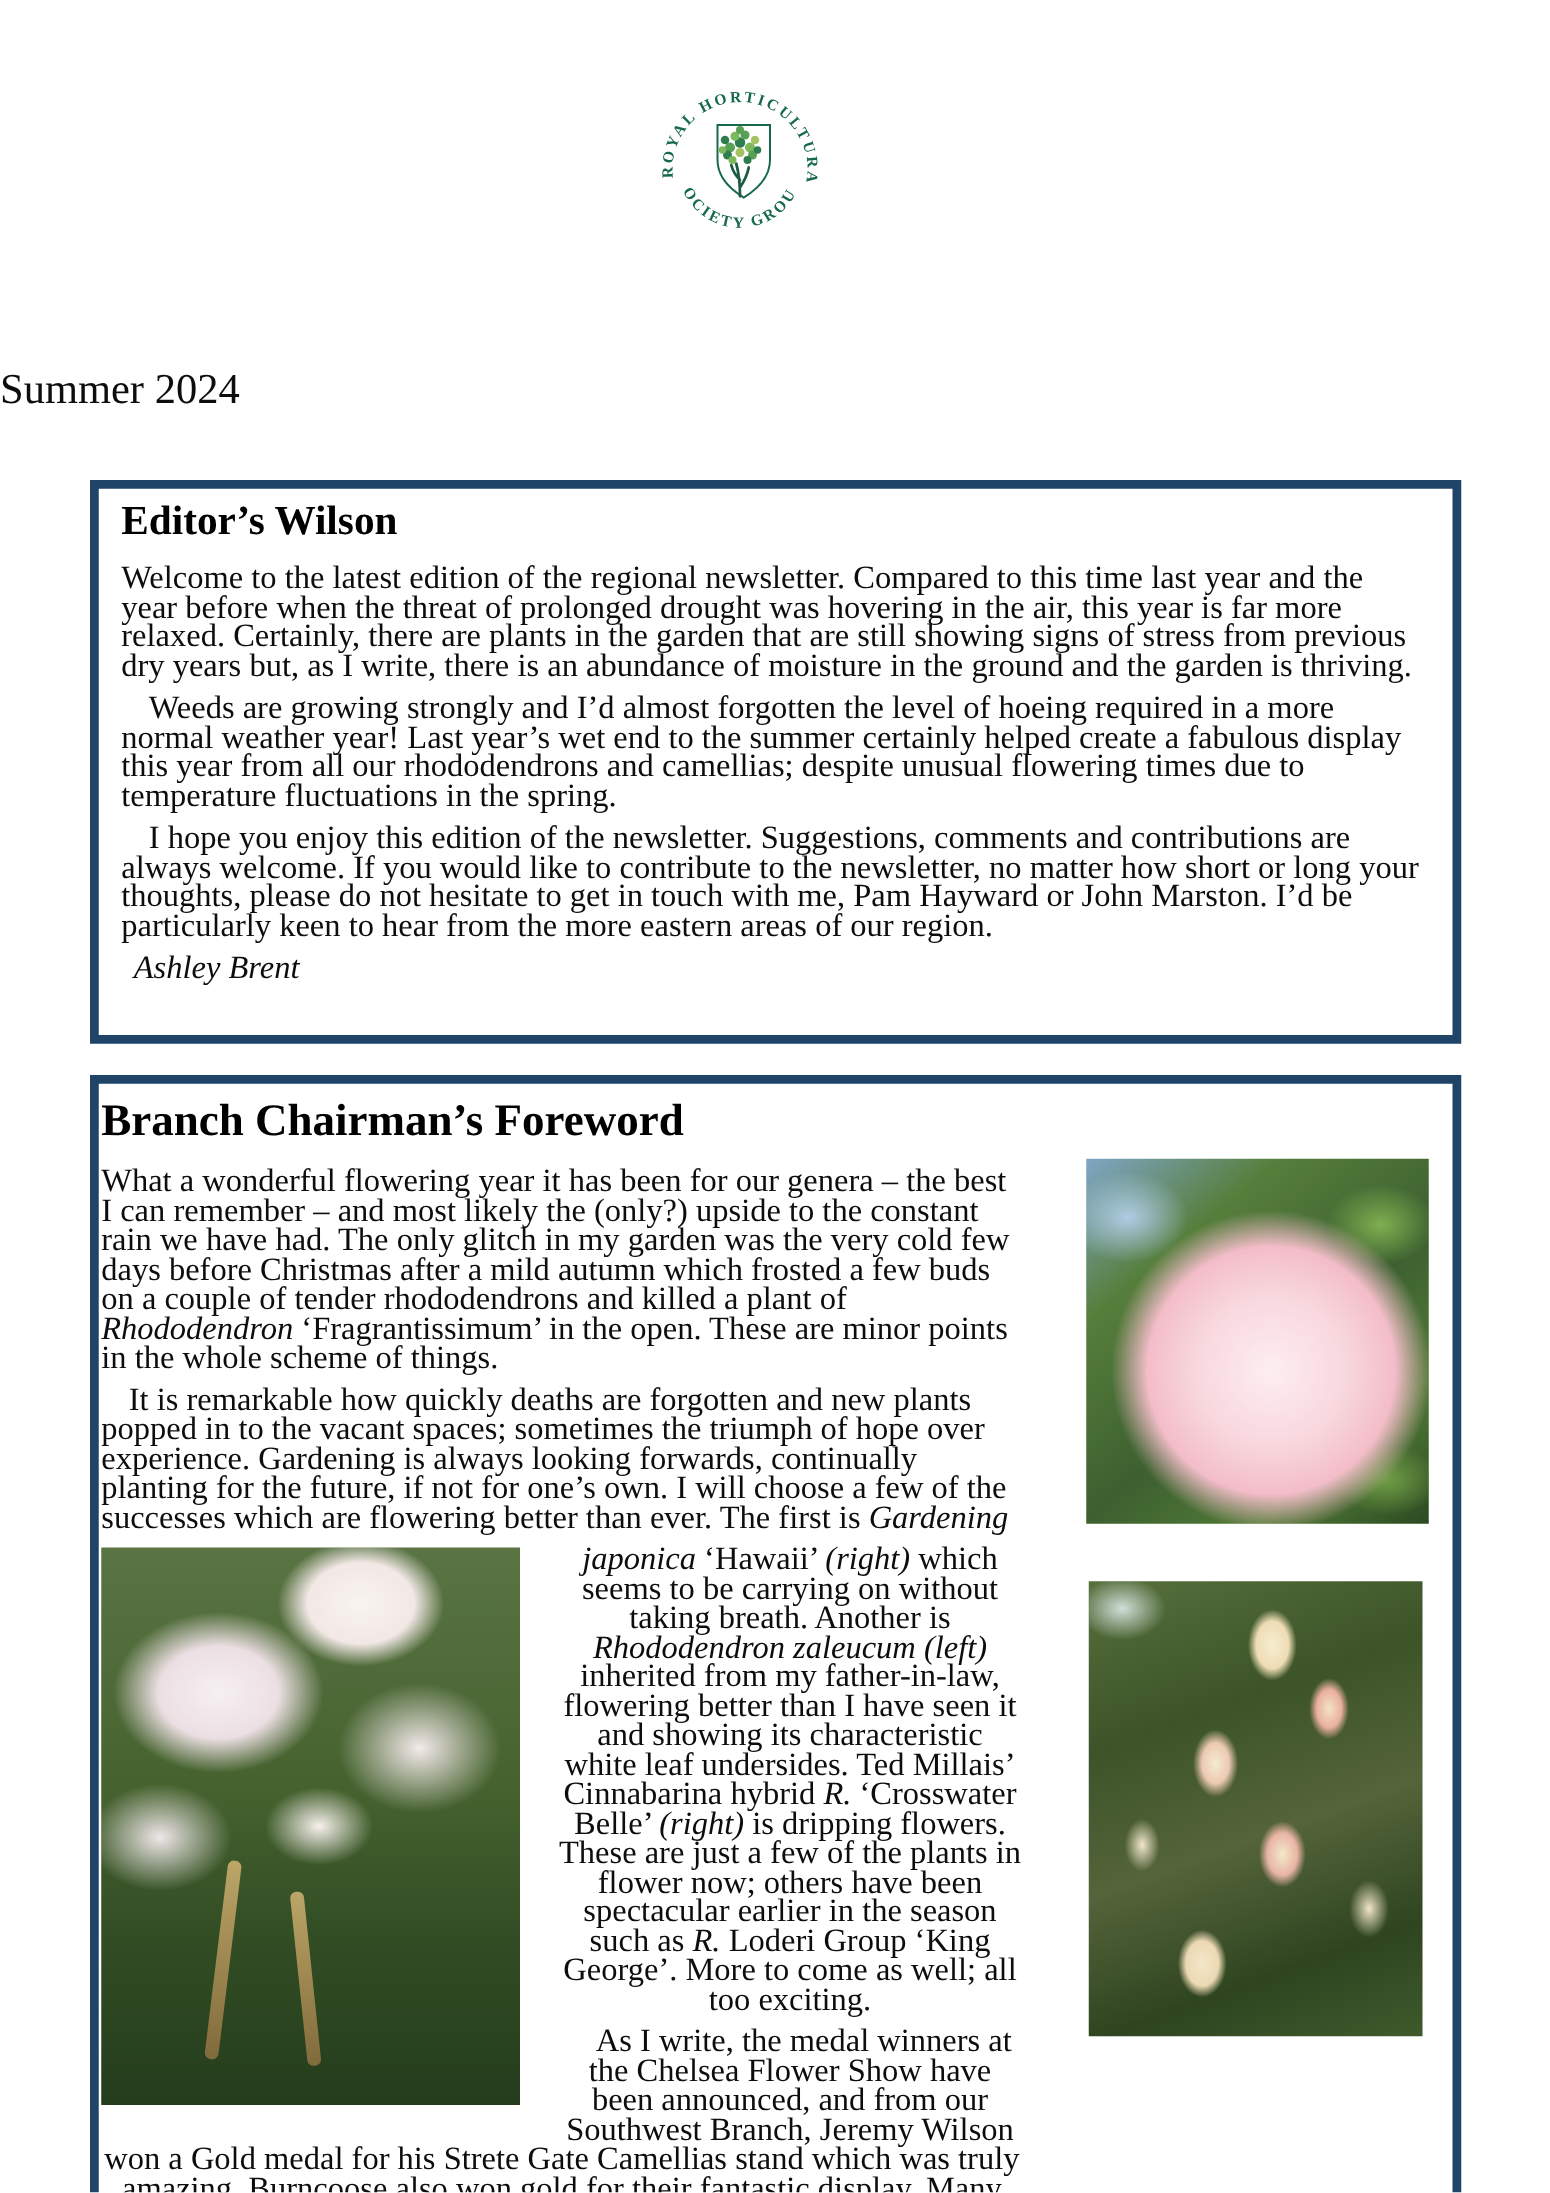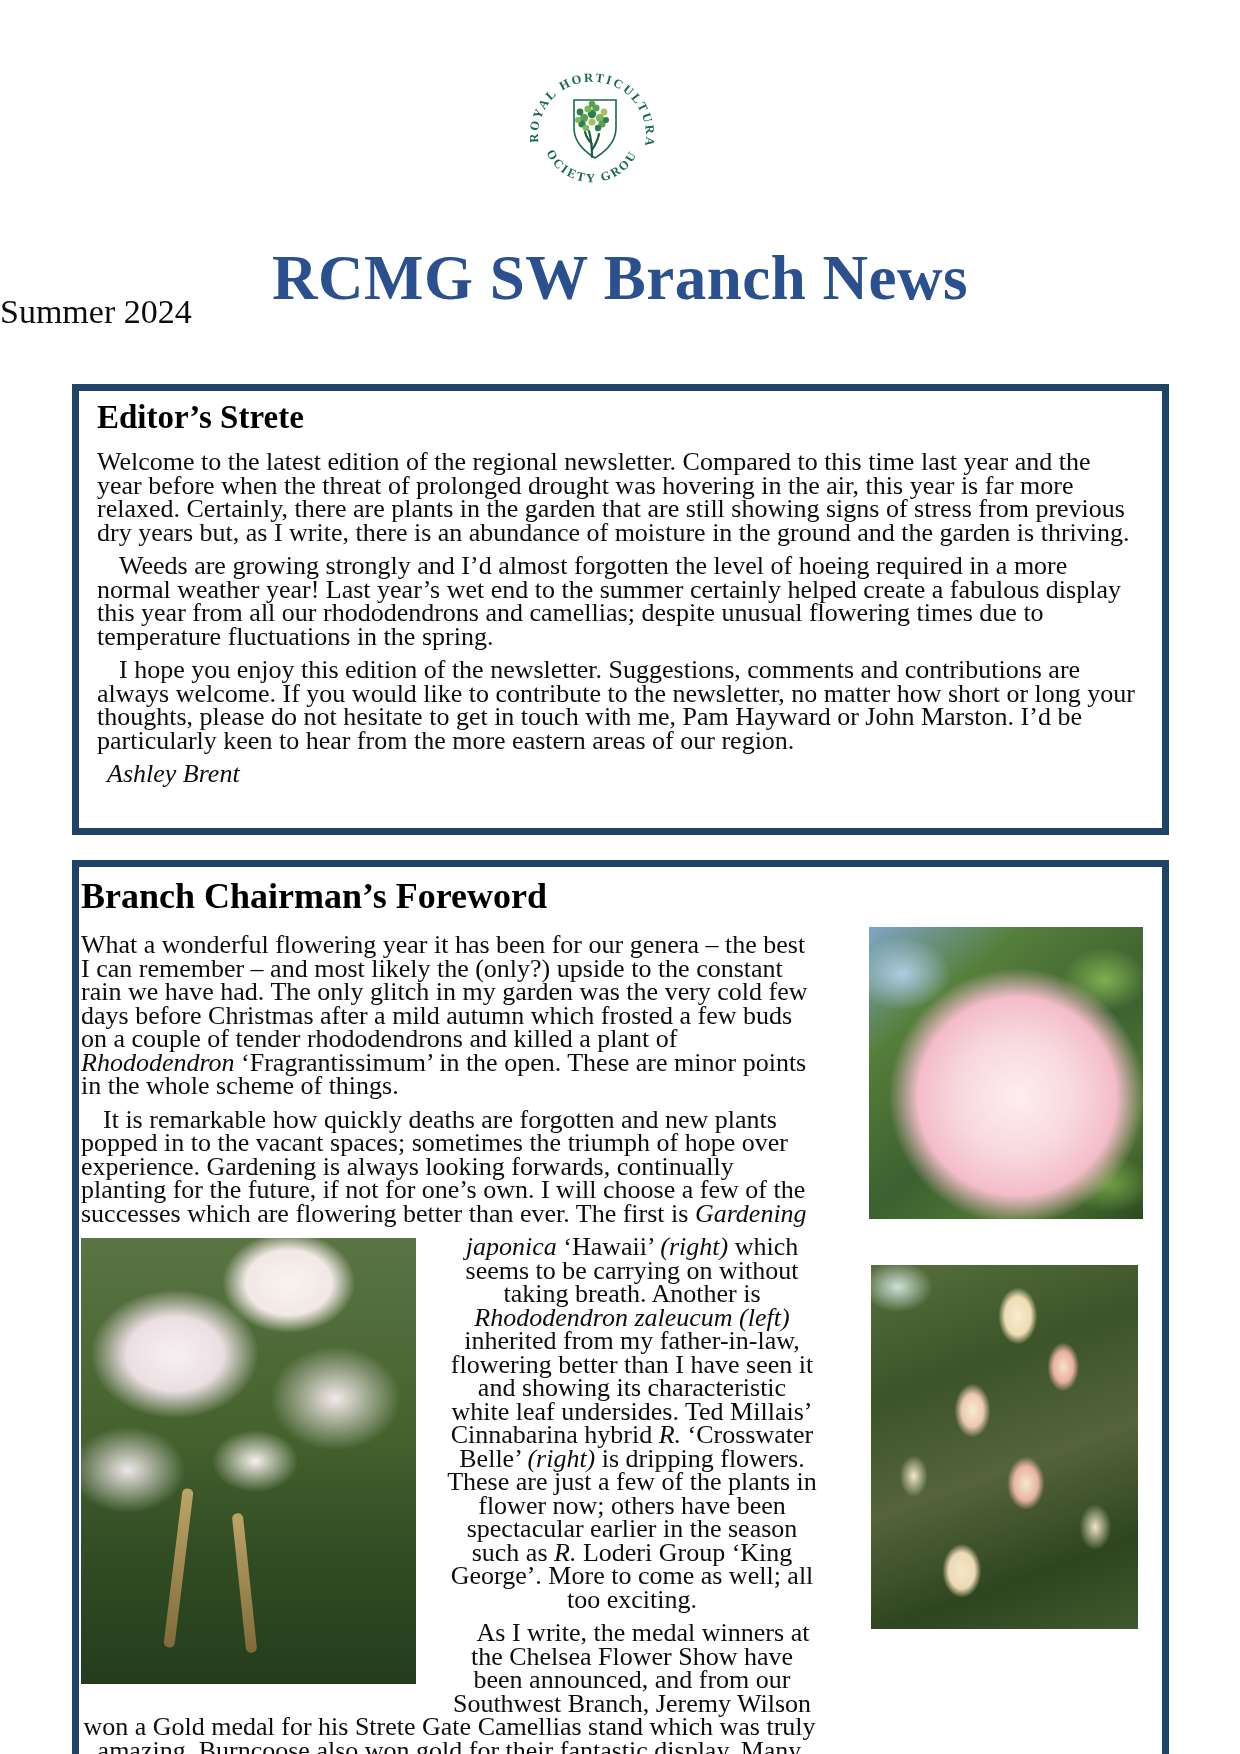--- a/index.html
+++ b/index.html
@@ -96,25 +96,24 @@
           <circle cx="70" cy="60" r="3.6" fill="#a4c263"></circle>
         <circle cx="64" cy="66" r="3.2" fill="#7cb95a"></circle>
           <circle cx="76" cy="66" r="3.2" fill="#2e7d4f"></circle>
         <circle cx="70" cy="42" r="3.2" fill="#58a054"></circle>
           <circle cx="56" cy="58" r="3" fill="#7cb95a"></circle>
         <circle cx="84" cy="58" r="3" fill="#2e7d4f"></circle>
       </g>
     </g>
   </svg>
 
-  <h1 class="title">RCMG SW Branch News</h1>
   <div class="issue">Summer 2024</div>
 
   <section class="box box1">
-    <h2>Editor’s Strete</h2>
+    <h2>Editor’s Wilson</h2>
     <p>Welcome to the latest edition of the regional newsletter. Compared to this time last year and the year before when the threat of prolonged drought was hovering in the air, this year is far more relaxed. Certainly, there are plants in the garden that are still showing signs of stress from previous dry years but, as I write, there is an abundance of moisture in the ground and the garden is thriving.</p>
     <p class="ind">Weeds are growing strongly and I’d almost forgotten the level of hoeing required in a more normal weather year! Last year’s wet end to the summer certainly helped create a fabulous display this year from all our rhododendrons and camellias; despite unusual flowering times due to temperature fluctuations in the spring.</p>
     <p class="ind">I hope you enjoy this edition of the newsletter. Suggestions, comments and contributions are always welcome. If you would like to contribute to the newsletter, no matter how short or long your thoughts, please do not hesitate to get in touch with me, Pam Hayward or John Marston. I’d be particularly keen to hear from the more eastern areas of our region.</p>
     <p class="sig">Ashley Brent</p>
   </section>
 
   <section class="box box2">
     <div class="photo photo-camellia"></div>
     <div class="photo photo-bells"></div>
 

